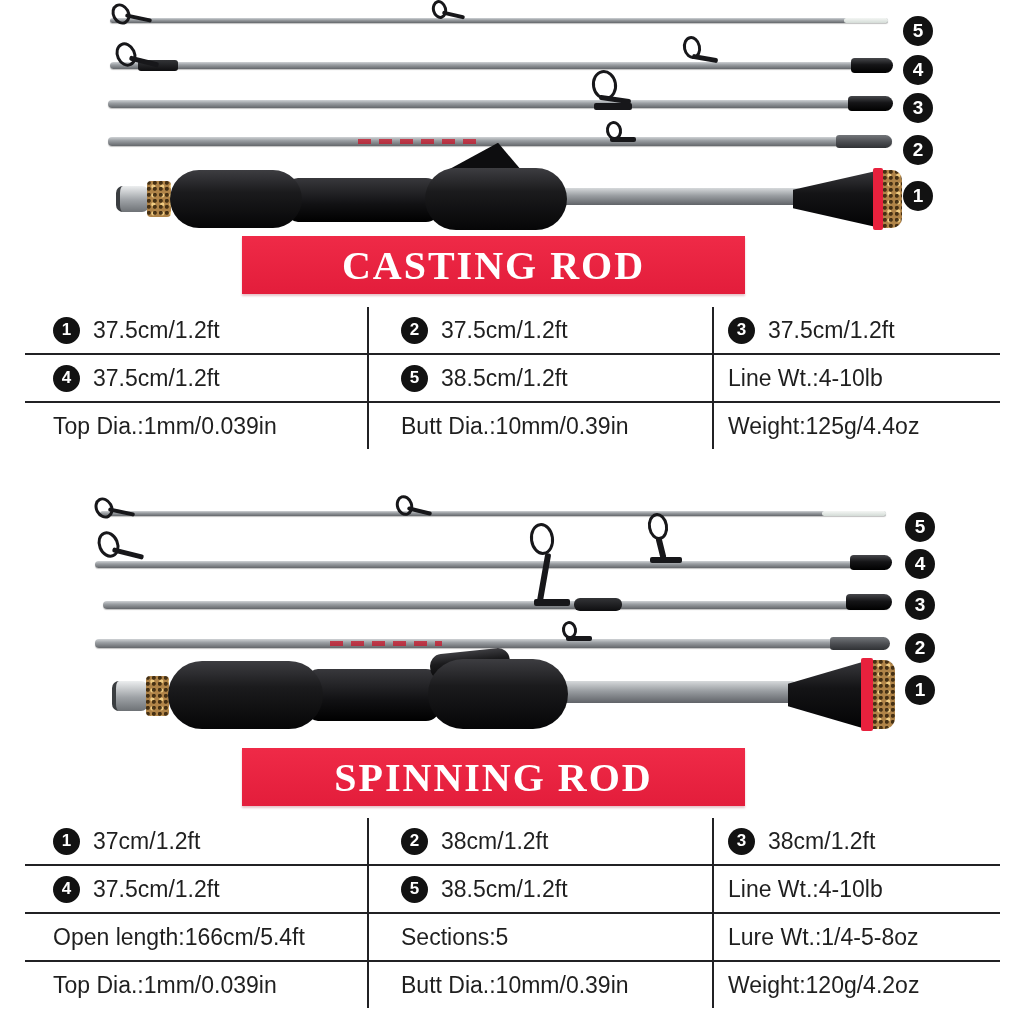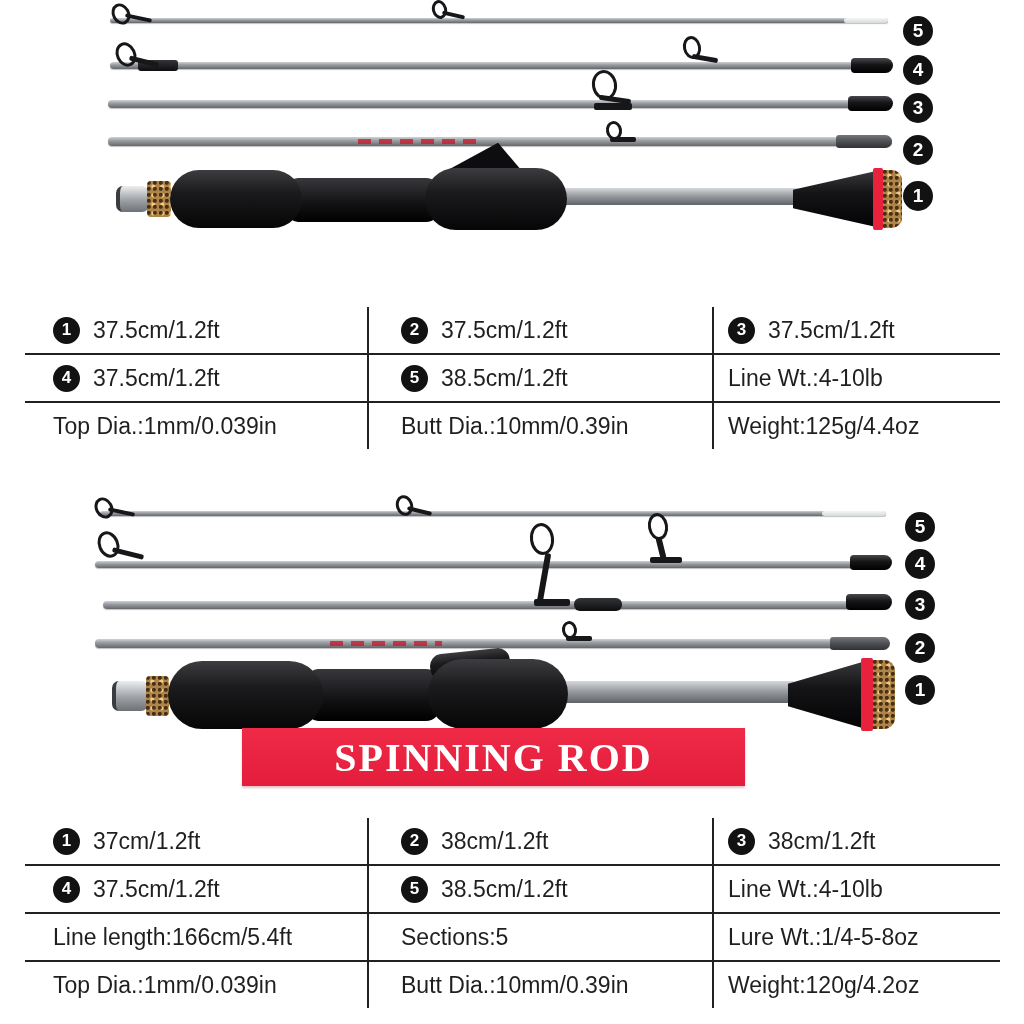--- a/index.html
+++ b/index.html
@@ -169,20 +169,23 @@
       <div class="cork" style="left:883px;top:170px;width:19px;height:58px;border-radius:0 10px 10px 0"></div>
     </div>
 
     <div class="fig-badge" style="left:903px;top:16px">5</div>
     <div class="fig-badge" style="left:903px;top:55px">4</div>
     <div class="fig-badge" style="left:903px;top:93px">3</div>
     <div class="fig-badge" style="left:903px;top:135px">2</div>
     <div class="fig-badge" style="left:903px;top:181px">1</div>
   </div>
 
+  <div class="rod-banner" style="top:236px">
+    <span>CASTING ROD</span>
+  </div>
 
   <table class="spec" style="top:307px">
     <colgroup>
         <col style="width:343px">
         <col style="width:345px">
         <col style="width:287px">
       </colgroup>
     <tbody>
         <tr>
       <td class="c1">
@@ -299,21 +302,21 @@
       <div class="cork" style="left:873px;top:165px;width:22px;height:69px;border-radius:0 11px 11px 0"></div>
     </div>
 
     <div class="fig-badge" style="left:905px;top:17px">5</div>
     <div class="fig-badge" style="left:905px;top:54px">4</div>
     <div class="fig-badge" style="left:905px;top:95px">3</div>
     <div class="fig-badge" style="left:905px;top:138px">2</div>
     <div class="fig-badge" style="left:905px;top:180px">1</div>
   </div>
 
-  <div class="rod-banner" style="top:728px">
+  <div class="rod-banner" style="top:748px">
     <span>SPINNING ROD</span>
   </div>
 
   <table class="spec" style="top:818px">
     <colgroup>
         <col style="width:343px">
         <col style="width:345px">
         <col style="width:287px">
       </colgroup>
     <tbody>
@@ -352,21 +355,21 @@
           </td>
       <td class="c3">
             <div class="cellwrap">
               <span>Line Wt.:4-10lb</span>
             </div>
           </td>
     </tr>
     <tr>
       <td class="c1">
             <div class="cellwrap">
-              <span>Line length:166cm/5.4ft</span>
+              <span>Open length:166cm/5.4ft</span>
             </div>
           </td>
       <td class="c2">
             <div class="cellwrap">
               <span>Sections:5</span>
             </div>
           </td>
       <td class="c3">
             <div class="cellwrap">
               <span>Lure Wt.:1/4-5-8oz</span>

